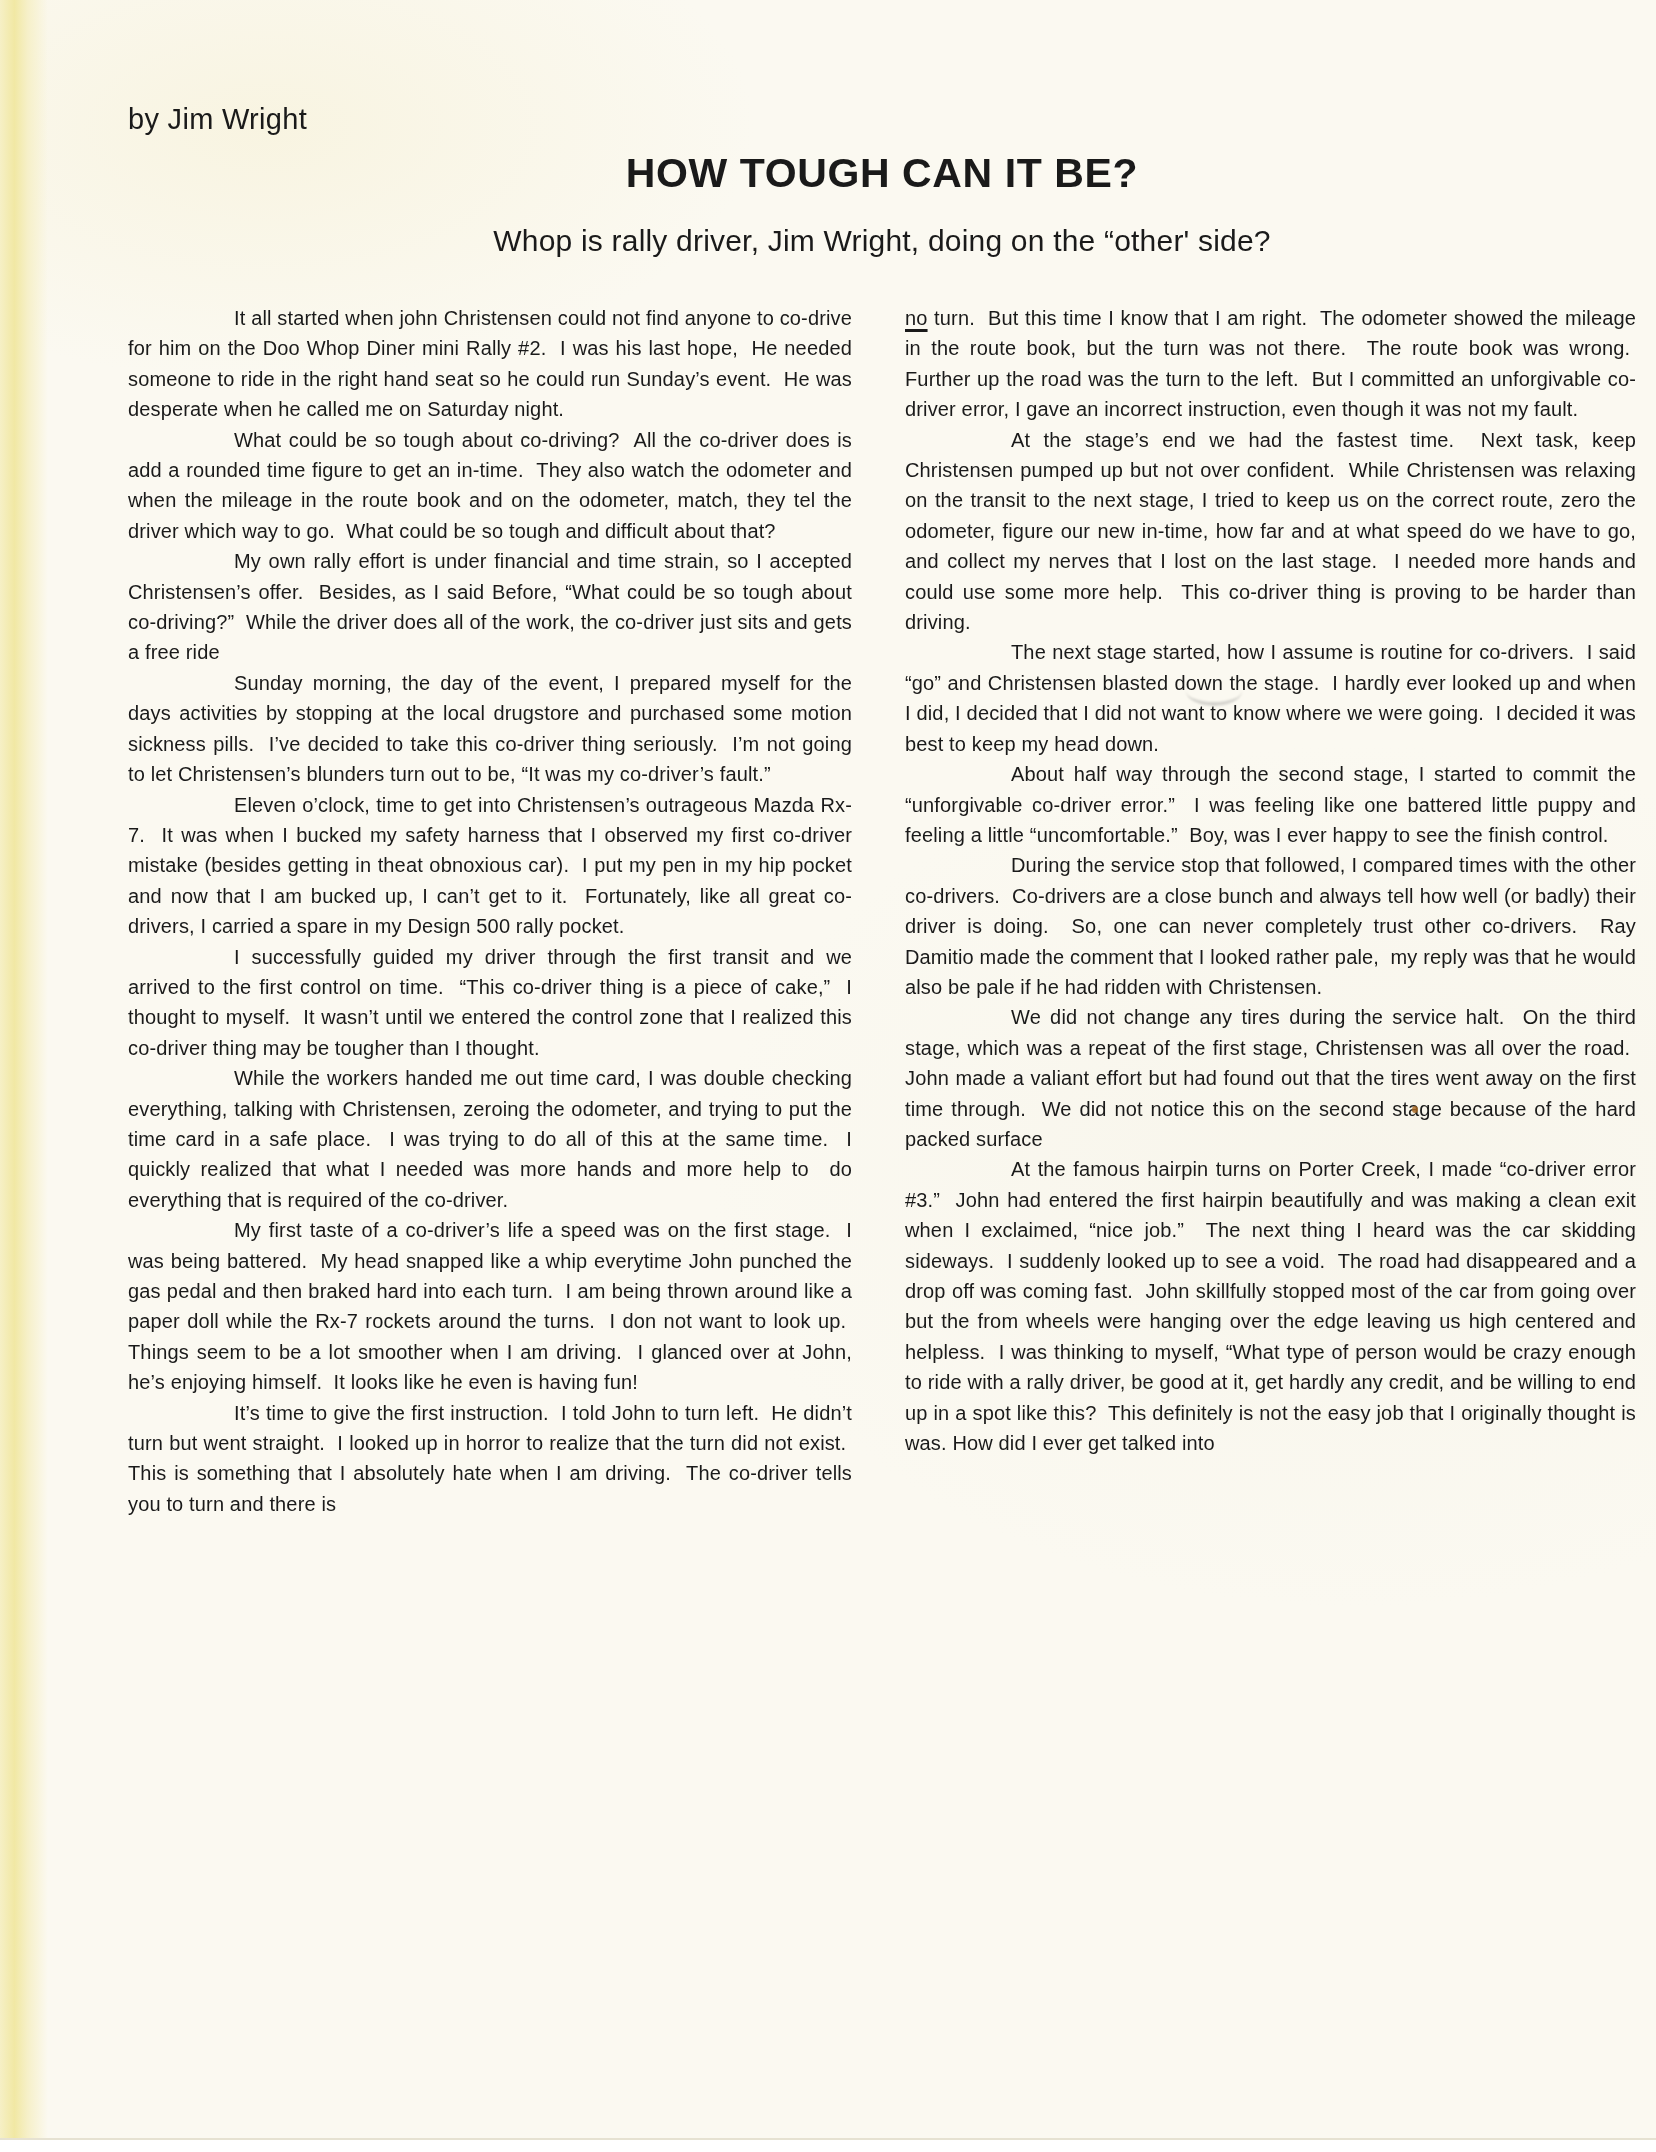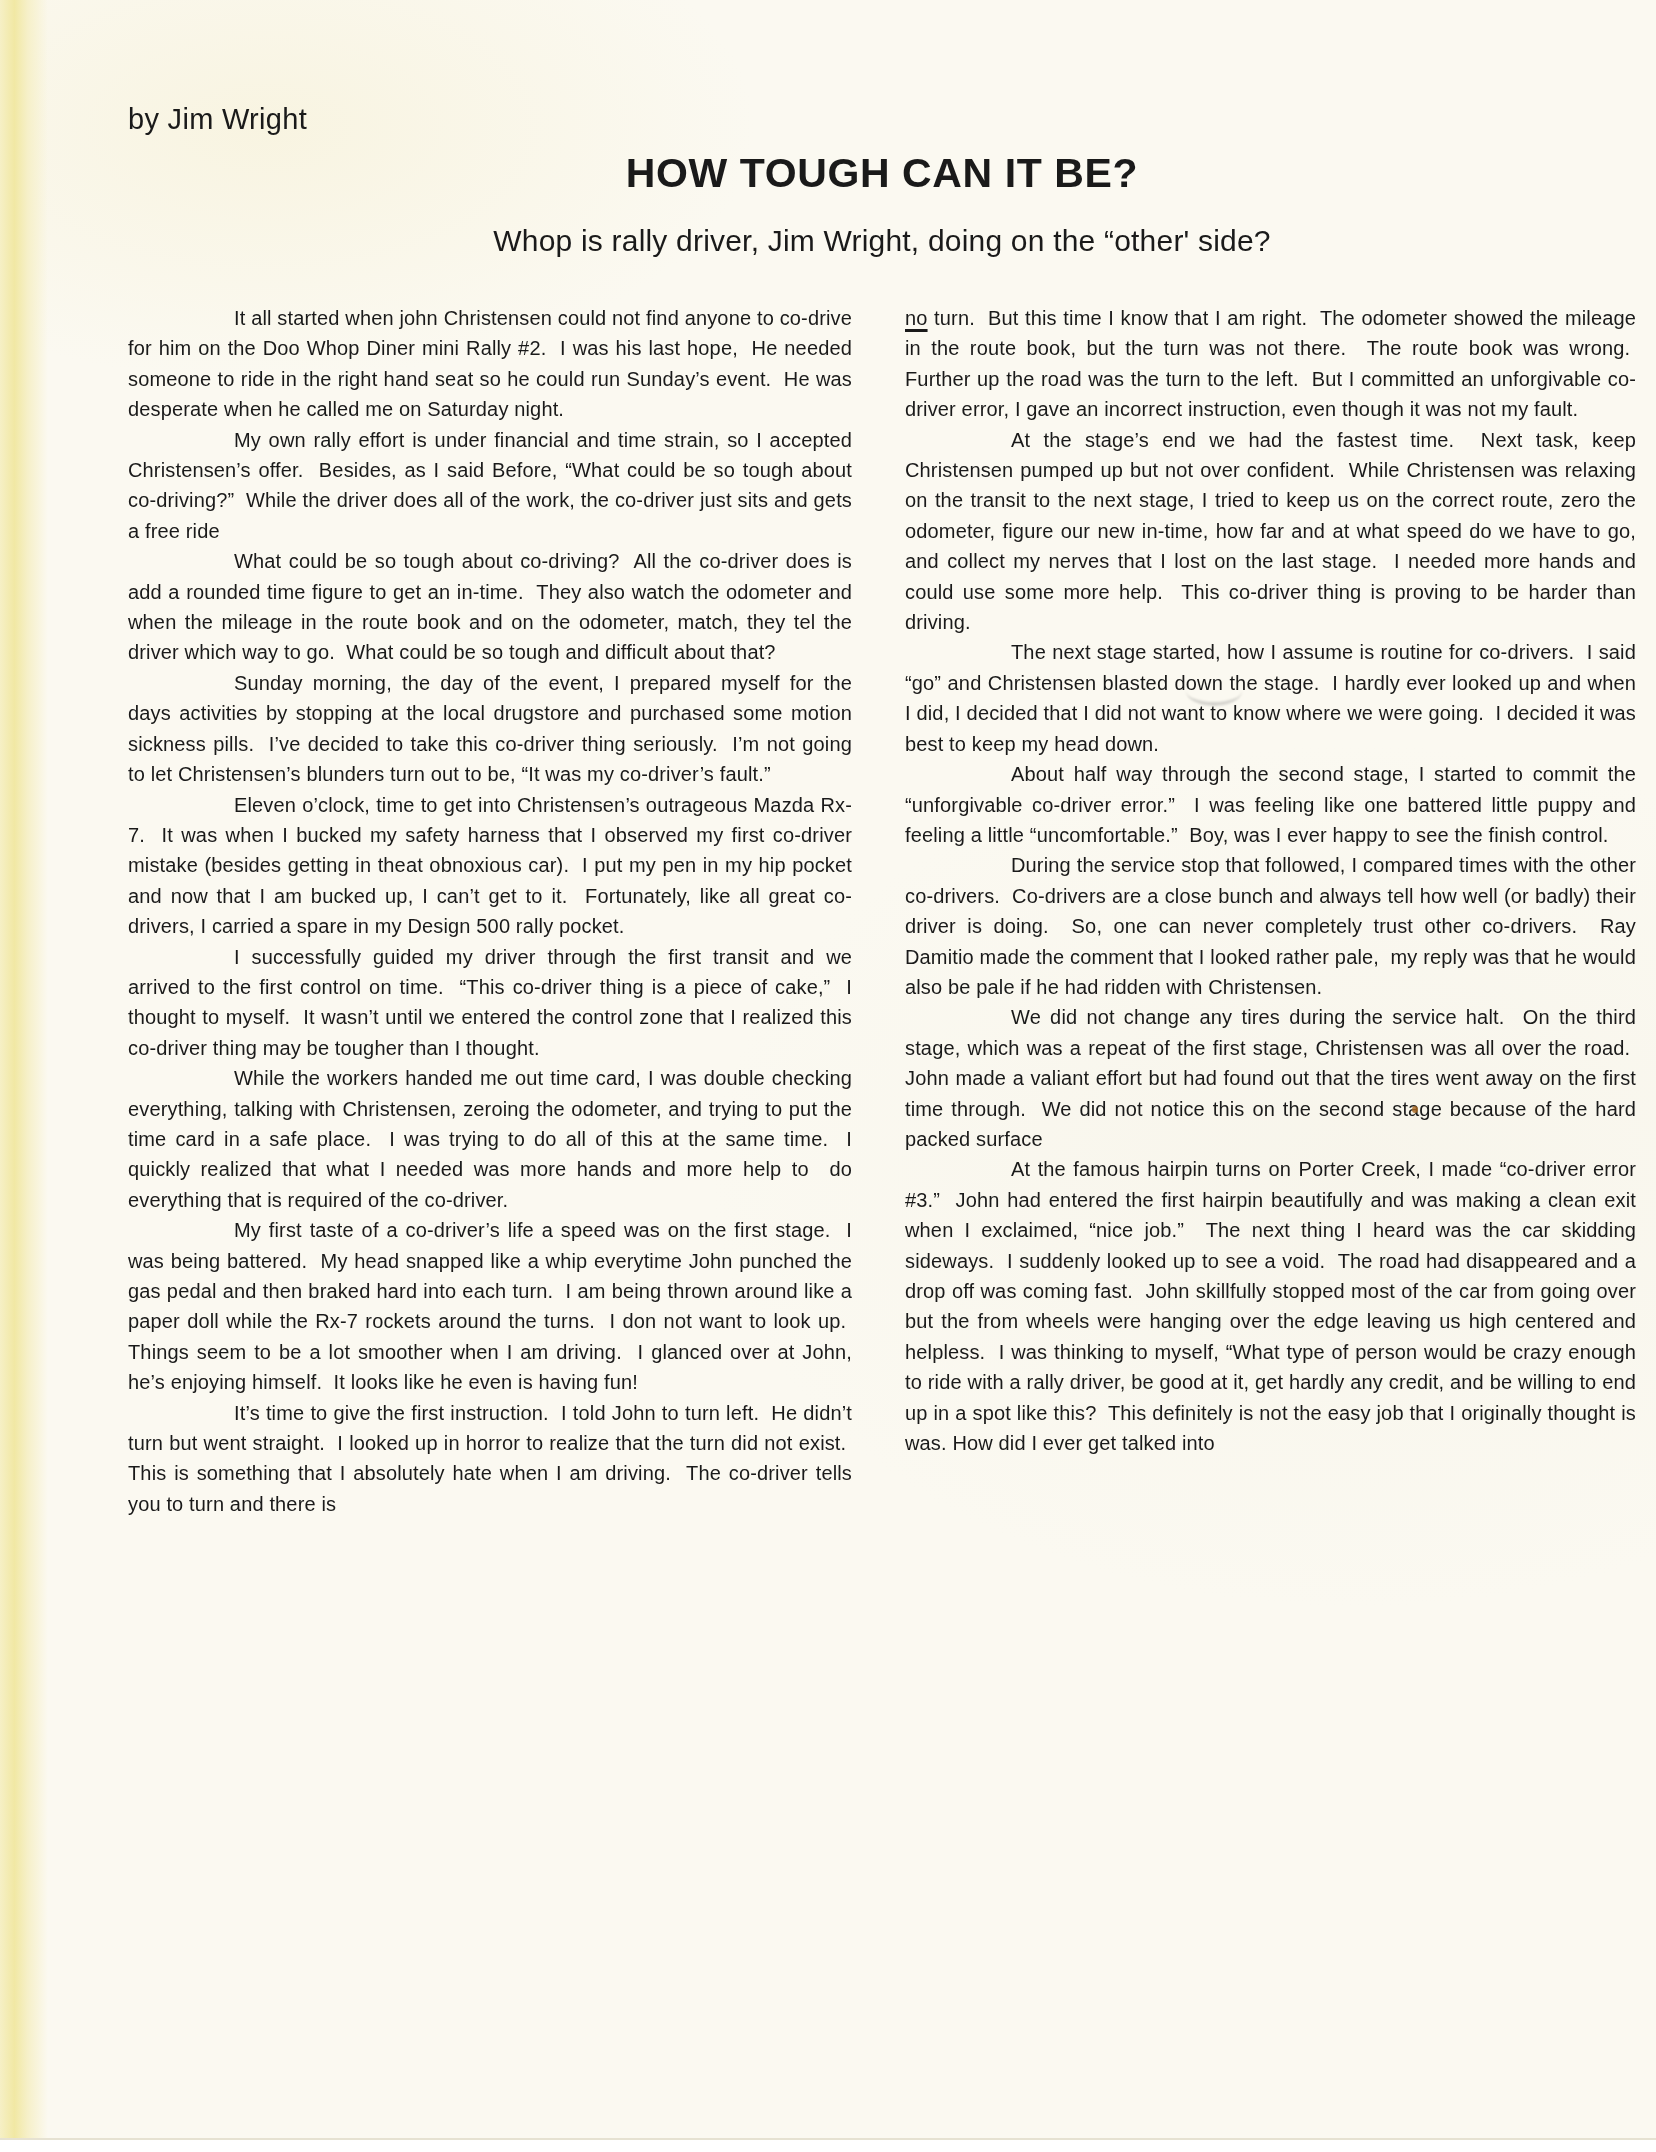--- a/index.html
+++ b/index.html
@@ -106,22 +106,22 @@
     <div class="edge-strip"></div>
 
     <div class="byline">by Jim Wright</div>
 
     <div class="title">HOW TOUGH CAN IT BE?</div>
 
     <div class="subtitle">Whop is rally driver, Jim Wright, doing on the “other' side?</div>
 
     <div class="col col-left">
         <p>It all started when john Christensen could not find anyone to co-drive for him on the Doo Whop Diner mini Rally #2.&nbsp; I was his last hope,&nbsp; He needed someone to ride in the right hand seat so he could run Sunday’s event.&nbsp; He was desperate when he called me on Saturday night.</p>
+        <p>What could be so tough about co-driving?&nbsp; All the co-driver does is add a rounded time figure to get an in-time.&nbsp; They also watch the odometer and when the mileage in the route book and on the odometer, match, they tel the driver which way to go.&nbsp; What could be so tough and difficult about that?</p>
         <p>My own rally effort is under financial and time strain, so I accepted Christensen’s offer.&nbsp; Besides, as I said Before, “What could be so tough about co-driving?”&nbsp; While the driver does all of the work, the co-driver just sits and gets a free ride</p>
-        <p>What could be so tough about co-driving?&nbsp; All the co-driver does is add a rounded time figure to get an in-time.&nbsp; They also watch the odometer and when the mileage in the route book and on the odometer, match, they tel the driver which way to go.&nbsp; What could be so tough and difficult about that?</p>
         <p>Sunday morning, the day of the event, I prepared myself for the days activities by stopping at the local drugstore and purchased some motion sickness pills.&nbsp; I’ve decided to take this co-driver thing seriously.&nbsp; I’m not going to let Christensen’s blunders turn out to be, “It was my co-driver’s fault.”</p>
         <p>Eleven o’clock, time to get into Christensen’s outrageous Mazda Rx-7.&nbsp; It was when I bucked my safety harness that I observed my first co-driver mistake (besides getting in theat obnoxious car).&nbsp; I put my pen in my hip pocket and now that I am bucked up, I can’t get to it.&nbsp; Fortunately, like all great co-drivers, I carried a spare in my Design 500 rally pocket.</p>
         <p>I successfully guided my driver through the first transit and we arrived to the first control on time.&nbsp; “This co-driver thing is a piece of cake,”&nbsp; I thought to myself.&nbsp; It wasn’t until we entered the control zone that I realized this co-driver thing may be tougher than I thought.</p>
         <p>While the workers handed me out time card, I was double checking everything, talking with Christensen, zeroing the odometer, and trying to put the time card in a safe place.&nbsp; I was trying to do all of this at the same time.&nbsp; I quickly realized that what I needed was more hands and more help to&nbsp; do everything that is required of the co-driver.</p>
         <p>My first taste of a co-driver’s life a speed was on the first stage.&nbsp; I was being battered.&nbsp; My head snapped like a whip everytime John punched the gas pedal and then braked hard into each turn.&nbsp; I am being thrown around like a paper doll while the Rx-7 rockets around the turns.&nbsp; I don not want to look up.&nbsp; Things seem to be a lot smoother when I am driving.&nbsp; I glanced over at John, he’s enjoying himself.&nbsp; It looks like he even is having fun!</p>
         <p>It’s time to give the first instruction.&nbsp; I told John to turn left.&nbsp; He didn’t turn but went straight.&nbsp; I looked up in horror to realize that the turn did not exist.&nbsp; This is something that I absolutely hate when I am driving.&nbsp; The co-driver tells you to turn and there is</p>
       </div>
 
     <div class="col col-right">
         <p class="no-indent"><u>no</u> turn.&nbsp; But this time I know that I am right.&nbsp; The odometer showed the mileage in the route book, but the turn was not there.&nbsp; The route book was wrong.&nbsp; Further up the road was the turn to the left.&nbsp; But I committed an unforgivable co-driver error, I gave an incorrect instruction, even though it was not my fault.</p>

